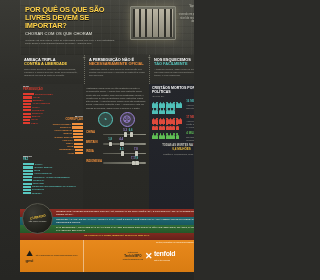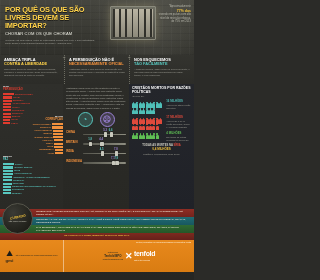--- a/index.html
+++ b/index.html
@@ -5,21 +5,21 @@
   * { margin:0; padding:0; box-sizing:border-box; }
   html,body { width:194px; height:280px; overflow:hidden; }
   body {
     font-family:"Liberation Sans", sans-serif;
     background:#2b2b28;
     color:#d8d8d0;
     font-size:3px;
     line-height:1.25;
   }
   #page { position:relative; width:194px; height:280px; overflow:hidden;
-    background:linear-gradient(180deg,#3a3a35 0%,#2e2e2a 30%,#262623 100%); }
+    background:linear-gradient(180deg,#3a3a35 0%,#2e2e2a 30%,#262623 100%);padding-left:20px; }
 
   
   .header { position:relative; height:55px; width:194px;
     background:
       radial-gradient(circle at 78% 45%, rgba(120,120,110,.35), rgba(0,0,0,0) 40%),
       linear-gradient(180deg,#46463f 0%,#3a3a34 55%,#30302b 100%);
     overflow:hidden; }
   .wallpattern { position:absolute; inset:0;
     background-image:repeating-linear-gradient(90deg, rgba(255,255,255,.022) 0 1px, rgba(0,0,0,0) 1px 9px),
                      repeating-linear-gradient(0deg, rgba(0,0,0,.07) 0 1px, rgba(0,0,0,0) 1px 7px); }

